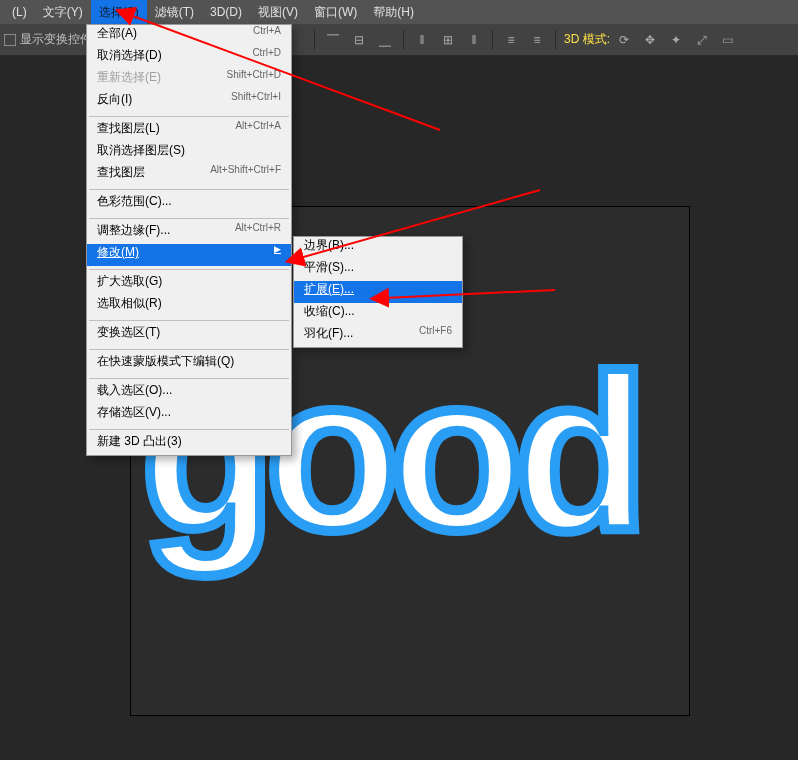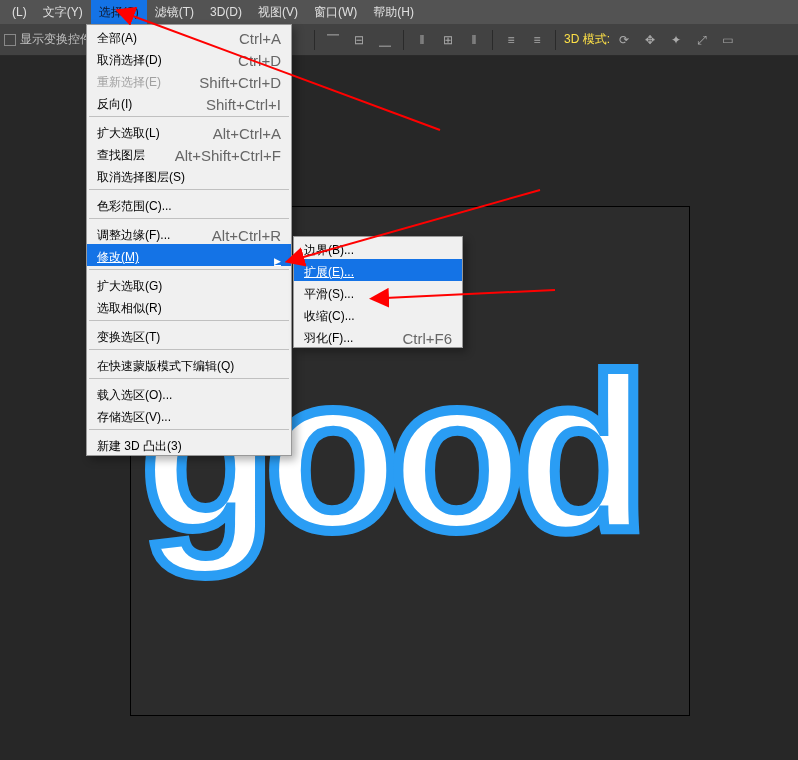--- a/index.html
+++ b/index.html
@@ -19,25 +19,25 @@
   .canvas-area { position: absolute; top: 56px; left: 0; right: 0; bottom: 0; background: #272727; }
   .artboard { position: absolute; left: 130px; top: 150px; width: 560px; height: 510px; background: #2c2c2c; border: 1px solid #000; }
   .good-text {
     position: absolute; left: 10px; top: 120px;
     font-size: 220px; font-weight: 900; color: #fff;
     -webkit-text-stroke: 10px #2a9df4; letter-spacing: -10px;
     font-family: Arial, sans-serif;
   }
 
   .dropdown { position: absolute; top: 24px; left: 86px; width: 206px; background: #f0f0f0; border: 1px solid #999; box-shadow: 4px 4px 8px rgba(0,0,0,0.3); font-size: 12px; color: #000; }
-  .menu-item { height: 22px; padding: 0 10px; display: flex; align-items: flex-end; justify-content: space-between; cursor: pointer; }
+  .menu-item { height: 22px; padding: 0 10px; display: flex; align-items: flex-start; justify-content: space-between; cursor: pointer; }
   .menu-item.highlighted { background: #1473e6; color: #fff; text-decoration: underline; }
   .menu-item.disabled { color: #a0a0a0; }
   .menu-sep { height: 1px; background: #c0c0c0; margin: 3px 2px; }
-  .menu-shortcut { color: #666; font-size: 15px; }
+  .menu-shortcut { color: #666; font-size: 10px; }
   .menu-item.highlighted .menu-shortcut { color: #fff; }
   .arrow { font-size: 9px; }
 
   .submenu { position: absolute; top: 236px; left: 293px; width: 170px; background: #f0f0f0; border: 1px solid #999; box-shadow: 4px 4px 8px rgba(0,0,0,0.3); font-size: 12px; color: #000; }
 
   svg.annot { position: absolute; top: 0; left: 0; pointer-events: none; }
 </style>
 </head>
 <body>
 
@@ -102,30 +102,30 @@
     <div class="menu-item disabled">
       <span>重新选择(E)</span>
       <span class="menu-shortcut">Shift+Ctrl+D</span>
     </div>
     <div class="menu-item">
       <span>反向(I)</span>
       <span class="menu-shortcut">Shift+Ctrl+I</span>
     </div>
     <div class="menu-sep"></div>
     <div class="menu-item">
-      <span>扩大选取(L)</span>
+      <span>查找图层(L)</span>
       <span class="menu-shortcut">Alt+Ctrl+A</span>
+    </div>
+    <div class="menu-item">
+      <span>取消选择图层(S)</span>
+      <span class="menu-shortcut"></span>
     </div>
     <div class="menu-item">
       <span>查找图层</span>
       <span class="menu-shortcut">Alt+Shift+Ctrl+F</span>
-    </div>
-    <div class="menu-item">
-      <span>取消选择图层(S)</span>
-      <span class="menu-shortcut"></span>
     </div>
     <div class="menu-sep"></div>
     <div class="menu-item">
       <span>色彩范围(C)...</span>
       <span class="menu-shortcut"></span>
     </div>
     <div class="menu-sep"></div>
     <div class="menu-item">
       <span>调整边缘(F)...</span>
       <span class="menu-shortcut">Alt+Ctrl+R</span>
@@ -167,26 +167,26 @@
       <span>新建 3D 凸出(3)</span>
       <span class="menu-shortcut"></span>
     </div>
   </div>
 
 <div class="submenu" id="submenu">
     <div class="menu-item">
       <span>边界(B)...</span>
       <span class="menu-shortcut"></span>
     </div>
+    <div class="menu-item">
+      <span>平滑(S)...</span>
+      <span class="menu-shortcut"></span>
+    </div>
     <div class="menu-item highlighted">
       <span>扩展(E)...</span>
-      <span class="menu-shortcut"></span>
-    </div>
-    <div class="menu-item">
-      <span>平滑(S)...</span>
       <span class="menu-shortcut"></span>
     </div>
     <div class="menu-item">
       <span>收缩(C)...</span>
       <span class="menu-shortcut"></span>
     </div>
     <div class="menu-item">
       <span>羽化(F)...</span>
       <span class="menu-shortcut">Ctrl+F6</span>
     </div>

